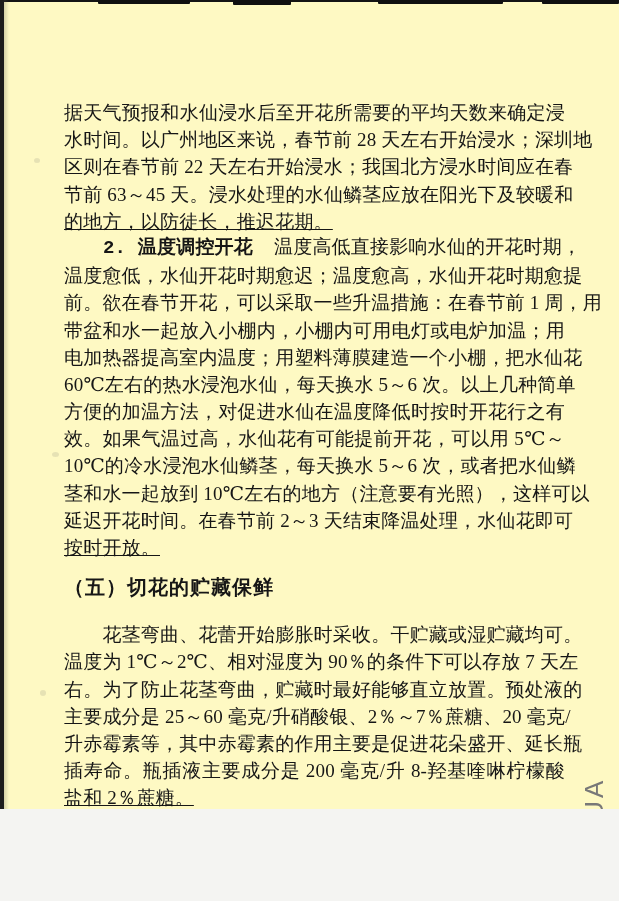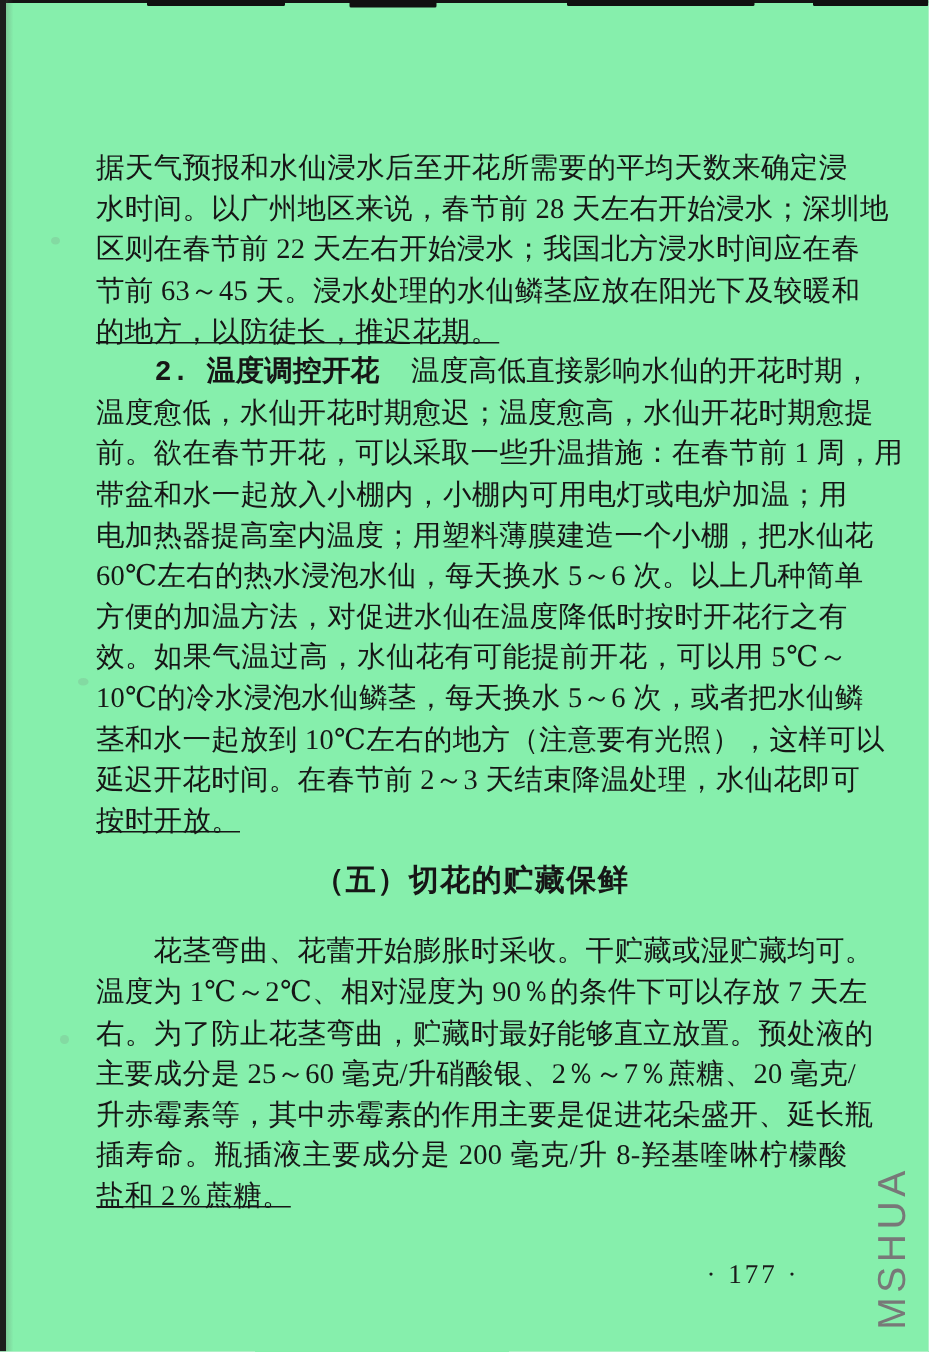--- a/index.html
+++ b/index.html
@@ -3,22 +3,22 @@
 <meta charset="utf-8">
 <style>
   html, body { margin: 0; padding: 0; }
   body {
     width: 619px; height: 901px;
     background: #f4f4f2;
     font-family: "Liberation Serif", "DejaVu Serif", serif;
   }
   .page {
     position: relative;
-    width: 619px; height: 901px;
-    background: #86efac;
+    width: 619px; height: 809px;
+    background: #fef9c3;
     overflow: hidden;
     color: #161616;
   }
   
   .edge-top { position: absolute; top: 0; left: 0; width: 619px; height: 2px; background: #141414; }
   .edge-top-blob { position: absolute; background: #101010; border-radius: 1px; }
   .blob1 { top: 0; left: 98px;  width: 92px;  height: 4px; }
   .blob2 { top: 0; left: 233px; width: 58px;  height: 5px; }
   .blob3 { top: 0; left: 378px; width: 125px; height: 4px; }
   .blob4 { top: 0; left: 542px; width: 77px;  height: 4px; }
@@ -47,21 +47,20 @@
   .line.full  { text-align-last: justify; }
   .line.short { text-align-last: left; text-decoration: underline; }
   .indent { text-indent: 39px; font-family: Liberation Mono, monospace; }
   .bold, b { font-weight: 700; }
   .hgap { display: inline-block; width: 21px; }
 
   .secheading {
     height: 27px;
     line-height: 27px;
     margin: 13px 0 20px 0;
-    text-align: center;
     font-weight: 700;
     font-size: 20px;
     letter-spacing: 1px;
   }
 
   .pagenum {
     position: absolute;
     left: 462px; top: 839px;
     width: 80px;
     font-size: 18px;

